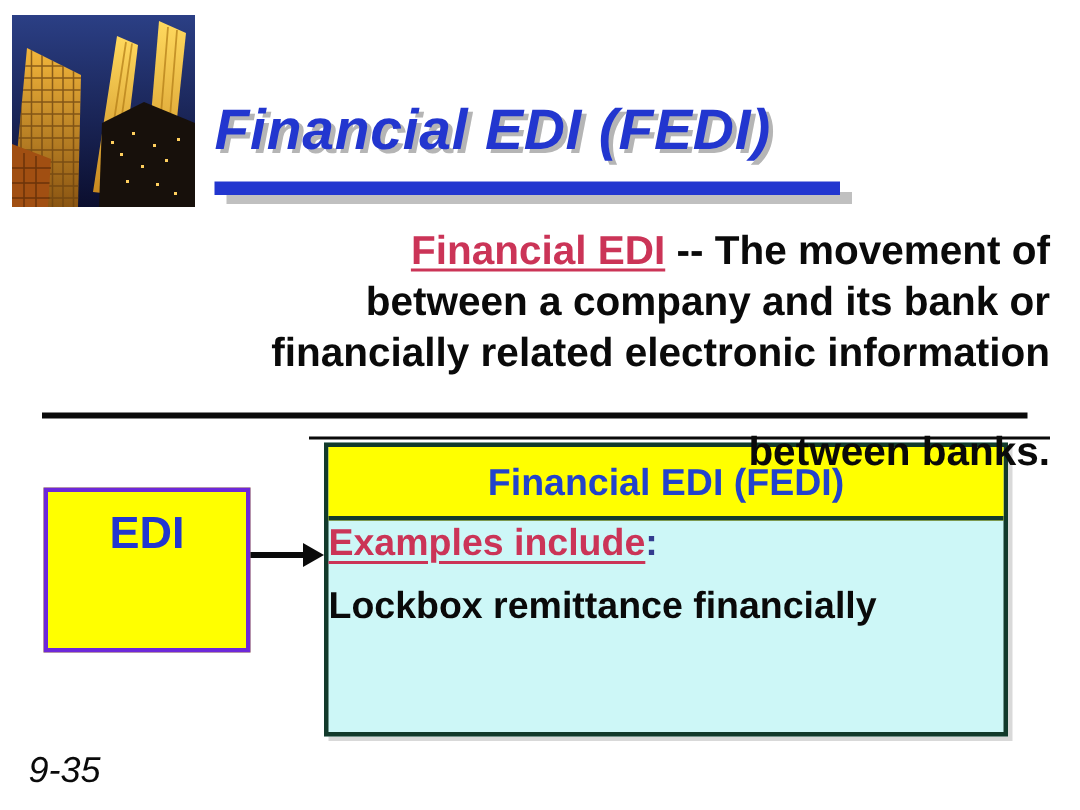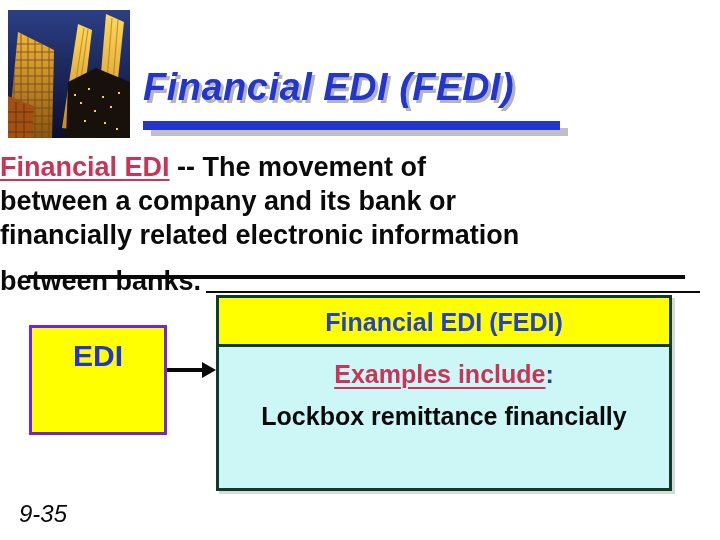--- a/index.html
+++ b/index.html
@@ -29,25 +29,25 @@
     color:var(--title-blue);
     text-shadow:3px 3px 0 #b5b5b5;
     white-space:nowrap;letter-spacing:0.5px;
   }
   .title-bar-shadow{position:absolute;left:151px;top:128px;width:417px;height:8px;background:var(--shadow-gray);}
   .title-bar{position:absolute;left:143px;top:121px;width:417px;height:9px;background:var(--title-blue);}
 
   
   .para{
     position:absolute;left:0;top:150px;width:700px;
-    text-align:left;color:var(--text-black);
+    text-align:right;color:var(--text-black);
     font-size:27px;font-weight:bold;line-height:34px;
   }
   .pline{white-space:nowrap;}
-  .pline.line4{margin-top:12px;position:relative;z-index:2;}
+  .pline.line4{margin-top:32px;position:relative;z-index:2;}
   .term{
     color:var(--term-red);
     text-decoration:underline;
     text-decoration-thickness:2px;
     text-underline-offset:3px;
   }
 
   
   .hr-line{position:absolute;left:28px;top:275px;width:657px;height:4px;background:var(--text-black);z-index:1;}
   .banks-underline{position:absolute;left:206px;top:291px;width:494px;height:2px;background:var(--text-black);z-index:1;}
@@ -77,21 +77,21 @@
     border:3px solid var(--box-border-green);
     background:var(--box-body-cyan);
     box-shadow:3px 3px 0 rgba(170,170,170,.45);
   }
   .fedi-header{
     height:46px;background:var(--box-yellow);
     border-bottom:3px solid var(--box-border-green);
     text-align:center;line-height:48px;
     color:#2343cb;font-size:25px;font-weight:bold;
   }
-  .fedi-body{padding-top:12px;text-align:center;color:var(--text-black);}
+  .fedi-body{color:var(--text-black);}
   .examples-line{font-size:25px;font-weight:bold;line-height:30px;margin-bottom:12px;}
   .red-ul{
     color:var(--term-red);
     text-decoration:underline;text-decoration-thickness:2px;text-underline-offset:4px;
   }
   .colon{color:#333b8f;}
   .fedi-item{font-size:25px;font-weight:bold;line-height:30px;margin-bottom:10px;}
 
   
   .page-num{position:absolute;left:19px;top:500px;font-size:24px;color:var(--text-black);font-style:italic;}

